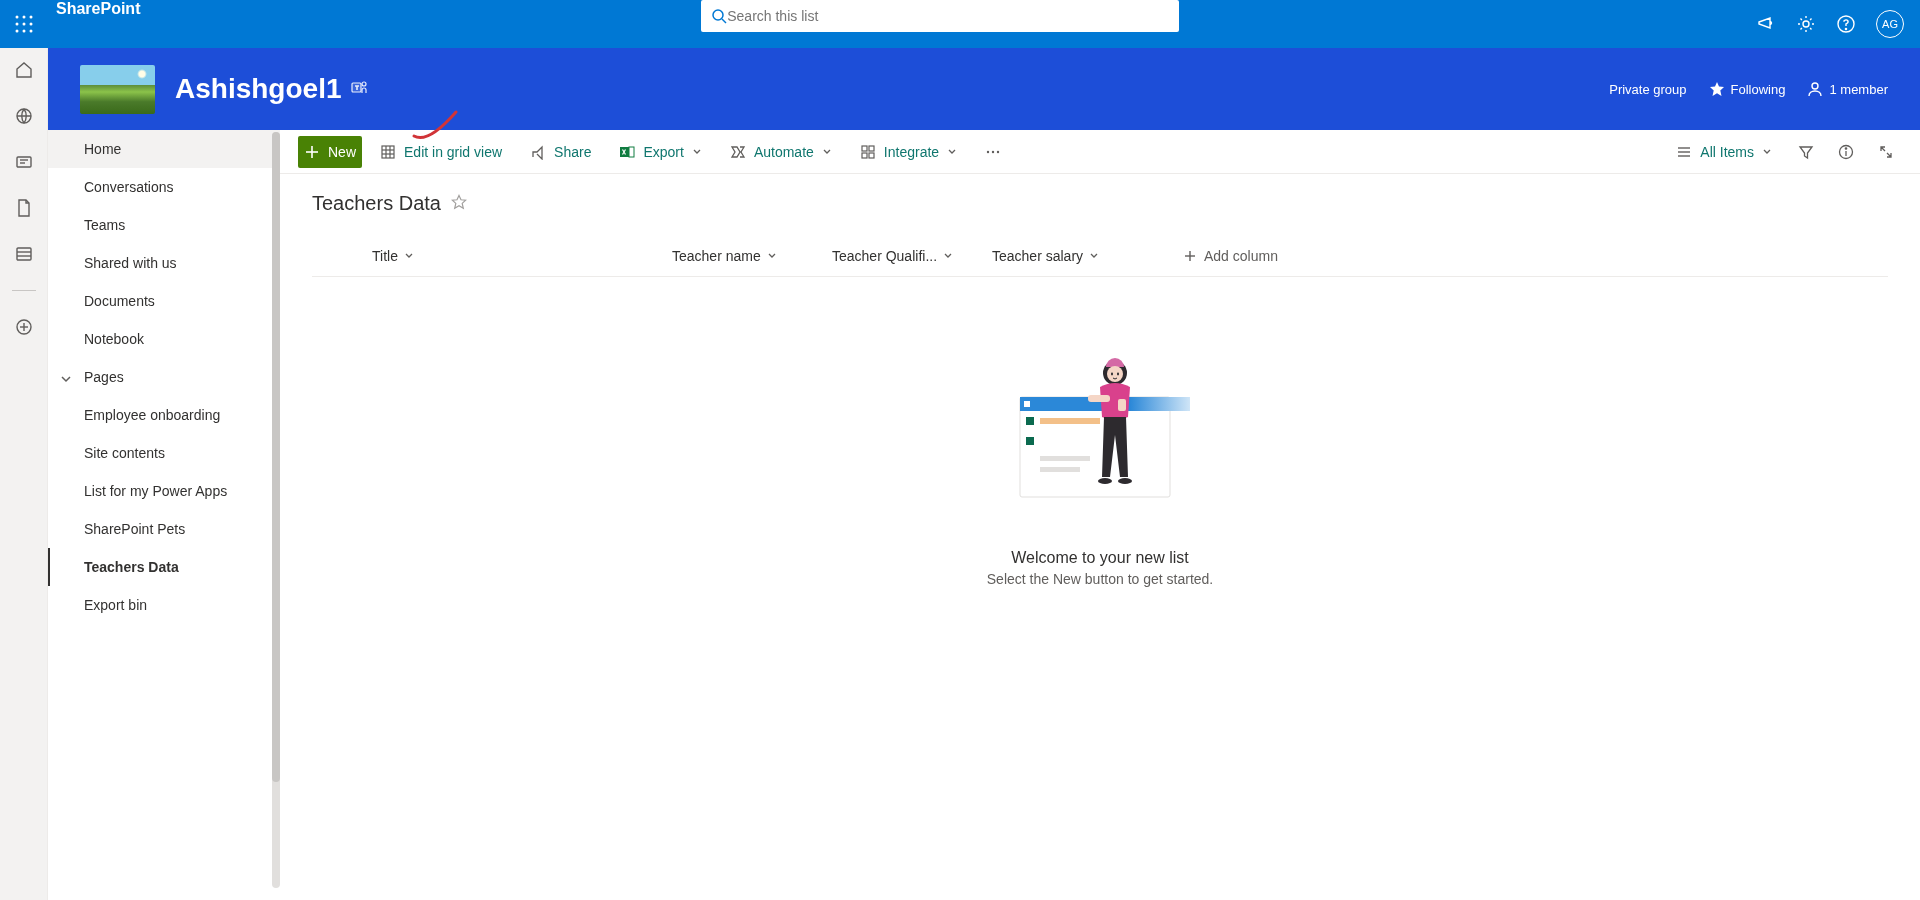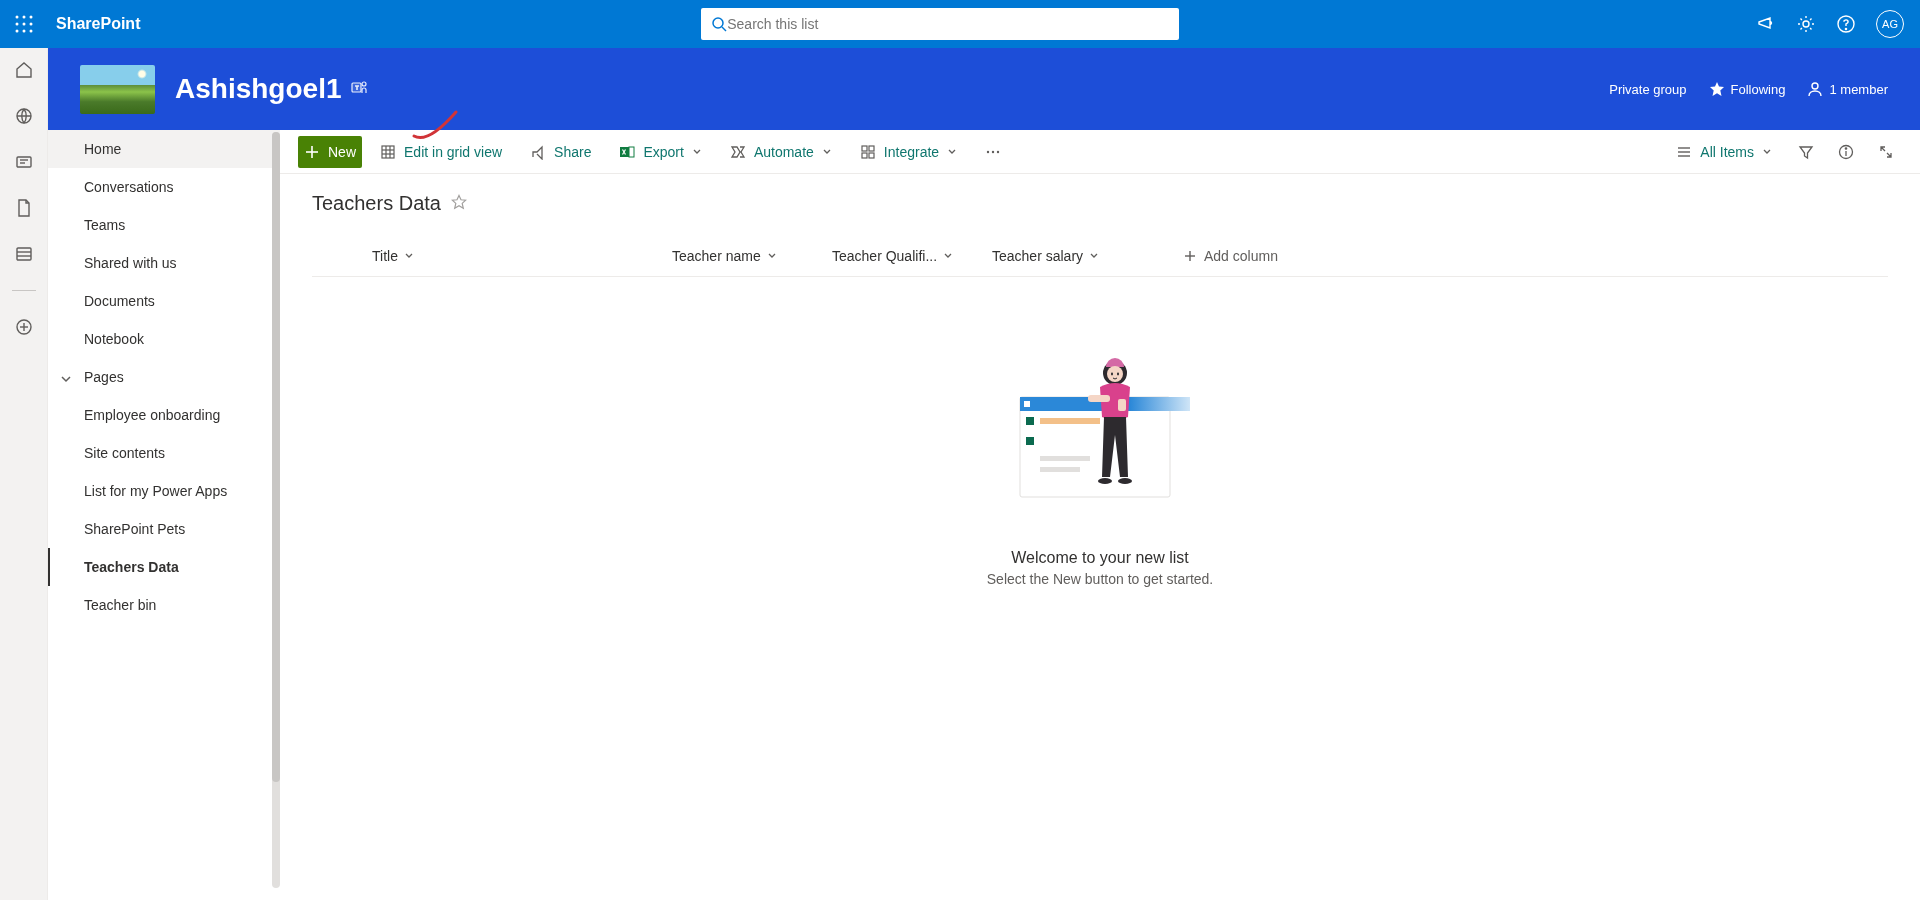--- a/index.html
+++ b/index.html
@@ -1,20 +1,20 @@
 <!DOCTYPE html>
 <html><head>
 <meta charset="utf-8">
 <style>
 * { margin: 0; padding: 0; box-sizing: border-box; font-family: "Segoe UI", -apple-system, sans-serif; }
 html, body { height: 100%; }
 body { display: flex; flex-direction: column; background: #fff; color: #323130; }
 
 
-.suitebar { height: 48px; background: #0078d4; color: #fff; display: flex; align-items: center; }
+.suitebar { height: 48px; background: #0078d4; color: #fff; display: flex; }
 .suitebar .waffle { width: 48px; display: flex; align-items: center; justify-content: center; cursor: pointer; }
 .suitebar .brand { font-size: 16px; font-weight: 600; padding-left: 8px; }
 .suitebar .center { flex: 1; display: flex; justify-content: center; }
 .searchbox { width: 478px; height: 32px; background: #fff; border-radius: 2px; display: flex; align-items: center; padding: 0 10px; color: #605e5c; }
 .searchbox input { border: none; outline: none; flex: 1; font-size: 14px; color: #323130; background: transparent; }
 .suitebar .right { display: flex; align-items: center; gap: 20px; padding: 0 16px; }
 .suitebar .avatar { width: 28px; height: 28px; border-radius: 50%; border: 1px solid #fff; display: flex; align-items: center; justify-content: center; font-size: 11px; }
 
 
 .shell { flex: 1; display: flex; min-height: 0; }
@@ -205,21 +205,21 @@
             <li>Documents</li>
             <li>Notebook</li>
             <li class="section"><span class="chev"><svg width="12" height="12" viewBox="0 0 12 12" fill="none" stroke="#605e5c" stroke-width="1.5">
                     <path d="M2 4l4 4 4-4"></path>
                   </svg></span><span>Pages</span></li>
             <li>Employee onboarding</li>
             <li>Site contents</li>
             <li>List for my Power Apps</li>
             <li>SharePoint Pets</li>
             <li class="active">Teachers Data</li>
-            <li>Teacher bin</li>
+            <li>Export bin</li>
           </ul>
         </div>
         <div class="leftnav-scroll"></div>
       </div>
 
       <div class="mainpanel">
 
         <div class="cmdbar">
           <button class="btn new">
             <svg class="ic16" viewBox="0 0 16 16" stroke="currentColor" stroke-width="1.6">

